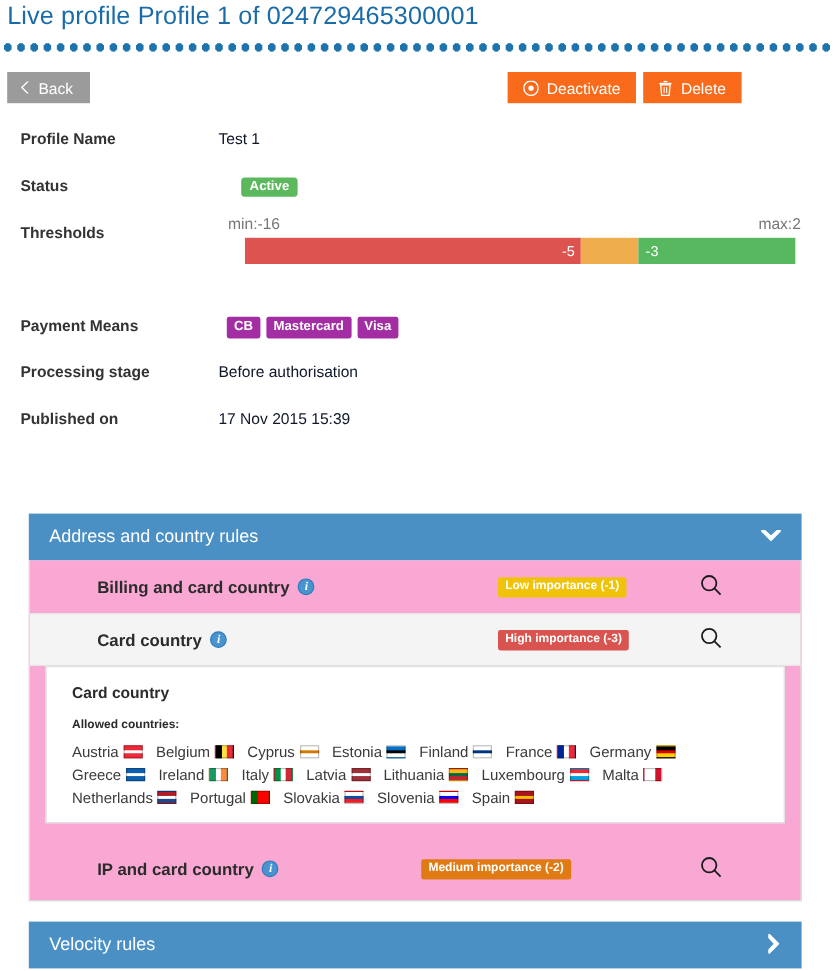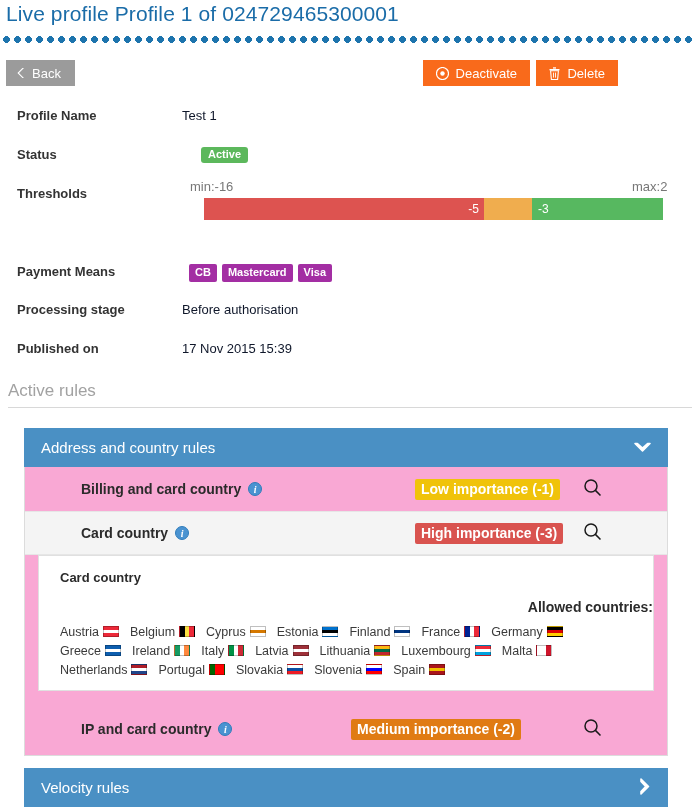--- a/index.html
+++ b/index.html
@@ -96,44 +96,43 @@
   }
   .rule-row.shaded { background: #f4f4f4; border-top: 1px solid #e6e6e6; border-bottom: 1px solid #e6e6e6; }
   .rule-name { font-size: 14px; font-weight: bold; color: #2b2b2b; display: flex; align-items: center; gap: 7px; }
   .info-icon {
     display: inline-block; width: 14px; height: 14px; border-radius: 50%;
     background: #4a93d1; border: 1px solid #2f7cbb; color: #fff;
     font-size: 10px; font-weight: bold; font-style: italic;
     text-align: center; line-height: 13px; font-family: "Liberation Serif", serif;
   }
   .imp-badge {
-    position: absolute; color: #fff; font-size: 14px; font-weight: bold;
+    position: absolute; color: #fff; font-size: 10px; font-weight: bold;
     padding: 3px 6px 4px; border-radius: 2px; line-height: 1; white-space: nowrap;
   }
   .search-btn {
     position: absolute; background: none; border: none; cursor: pointer; padding: 0;
   }
 
   
   .filter-block {
     margin: 0 13px 12px 13px; border: 1px solid #e0e0e0; background: #fff;
     padding: 14px 0 10px 0;
   }
   .filter-line { display: flex; align-items: center; padding: 0 0 0 21px; }
   .filter-label { font-size: 13px; font-weight: bold; color: #2b2b2b; width: 178px; }
   .filter-input {
     width: 282px; height: 28px; border: 1px solid #cccccc; background: #fff;
     font-family: "Liberation Sans", sans-serif; font-size: 13px; color: #333;
     padding: 0 8px;
   }
   .filter-input::placeholder { color: #9b9b9b; }
   .allowed-label {
-    font-size: 14px; font-weight: bold; color: #2b2b2b;
+    font-size: 10px; font-weight: bold; color: #2b2b2b;
     padding: 14px 0 8px 21px;
-    text-align: right;
   }
   .country-list {
     padding: 0 18px 0 21px; font-size: 12.5px; color: #3a3a3a; line-height: 19px;
   }
   .country { white-space: nowrap; margin-right: 11px; display: inline-block; }
   .flag {
     display: inline-block; width: 16px; height: 11px; vertical-align: -1px;
     margin-left: 4px; border: 1px solid rgba(0,0,0,.25);
   }
 </style>
@@ -200,21 +199,20 @@
     <span class="pm">Mastercard</span>
     <span class="pm">Visa</span>
   </div>
 
   <div class="detail detail-label" style="top:302px">Processing stage</div>
   <div class="detail detail-value" style="top:302px">Before authorisation</div>
 
   <div class="detail detail-label" style="top:341px">Published on</div>
   <div class="detail detail-value" style="top:341px">17 Nov 2015 15:39</div>
 
-  <div class="sec-head">Active rules</div>
 
   <div class="panel" style="top:428px">
     <div class="panel-header">
       <span>Address and country rules</span>
       <span class="chev">
         <svg width="17" height="11" viewBox="0 0 17 11">
             <path d="M1 1.5 L8.5 9 L16 1.5 L13.6 1.5 L8.5 6.2 L3.4 1.5 Z" fill="#fff" stroke="#fff" stroke-width="1.6" stroke-linejoin="round"></path>
           </svg>
       </span>
     </div>

